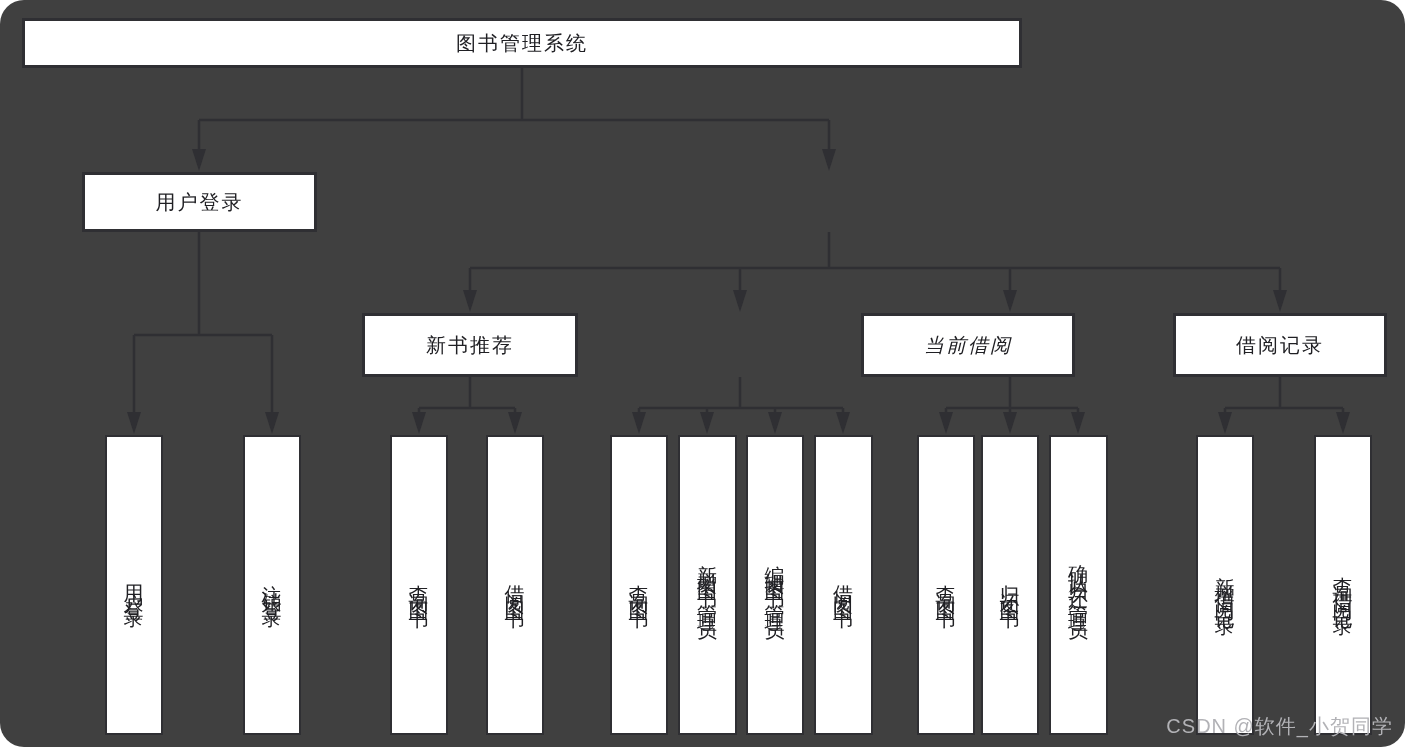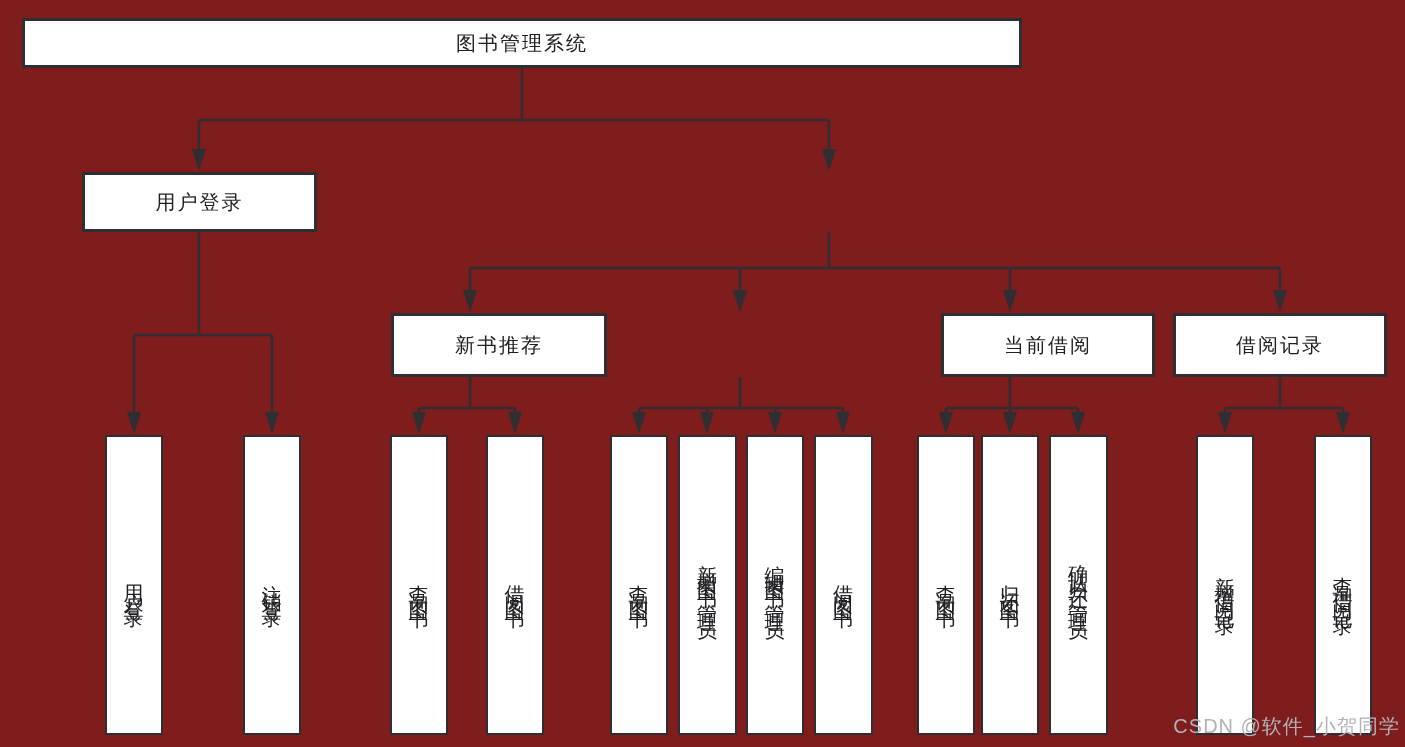--- a/index.html
+++ b/index.html
@@ -2,22 +2,23 @@
 <html><head>
 <meta charset="utf-8">
 <style>
   * { margin: 0; padding: 0; box-sizing: border-box; }
   html, body { background: #ffffff; }
   body { font-family: "Liberation Sans", sans-serif; }
   .stage {
     position: relative;
     width: 1405px;
     height: 747px;
-    background: #7f1d1d;
+    background: #404040;
     overflow: hidden;
+    border-radius: 24px;
   }
   .connectors {
     position: absolute;
     left: 0; top: 0;
     width: 1405px; height: 747px;
     z-index: 1;
   }
   .connectors path {
     fill: none;
     stroke: #2f2f33;
@@ -49,21 +50,21 @@
     writing-mode: vertical-rl;
     text-orientation: mixed;
     font-size: 20px;
     letter-spacing: 8px;
     line-height: 1.1;
   }
   .watermark {
     position: absolute;
     z-index: 3;
     top: 713px;
-    right: 5px;
+    right: 12px;
     font-size: 20px;
     color: #b2b2b6;
     letter-spacing: 1px;
     white-space: nowrap;
   }
 </style>
 </head>
 <body>
 
 <div class="stage">
@@ -102,22 +103,22 @@
     <polygon points="1003,412 1017,412 1010,434"></polygon>
     <polygon points="1071,412 1085,412 1078,434"></polygon>
     <polygon points="1218,412 1232,412 1225,434"></polygon>
     <polygon points="1336,412 1350,412 1343,434"></polygon>
   </svg>
 
   <div class="box h" style="left:22px; top:18px; width:1000px; height:50px;">图书管理系统</div>
 
   <div class="box h" style="left:82px; top:172px; width:235px; height:60px;">用户登录</div>
 
-  <div class="box h" style="left:362px; top:313px; width:216px; height:64px;margin-left:29px;">新书推荐</div>
-  <div class="box h" style="left:941px; top:313px; width:214px; height:64px;">当前借阅</div>
+  <div class="box h" style="left:362px; top:313px; width:216px; height:64px;">新书推荐</div>
+  <div class="box h" style="left:861px; top:313px; width:214px; height:64px;font-style:italic;">当前借阅</div>
   <div class="box h" style="left:1173px; top:313px; width:214px; height:64px;">借阅记录</div>
 
   <div class="box v" style="left:105px; top:435px; width:58px; height:300px;">
     <span class="vtext">用户登录</span>
   </div>
   <div class="box v" style="left:243px; top:435px; width:58px; height:300px;">
     <span class="vtext">注销登录</span>
   </div>
 
   <div class="box v" style="left:390px; top:435px; width:58px; height:300px;">

